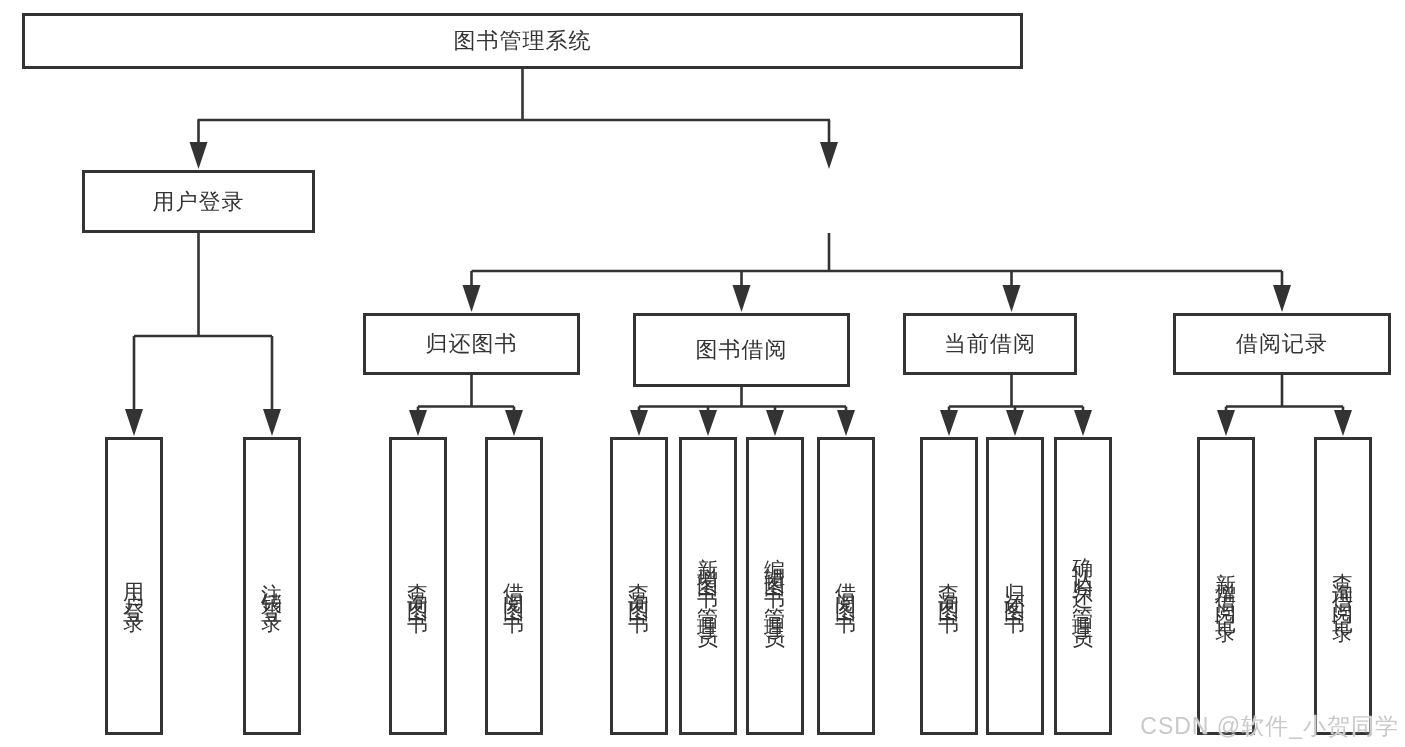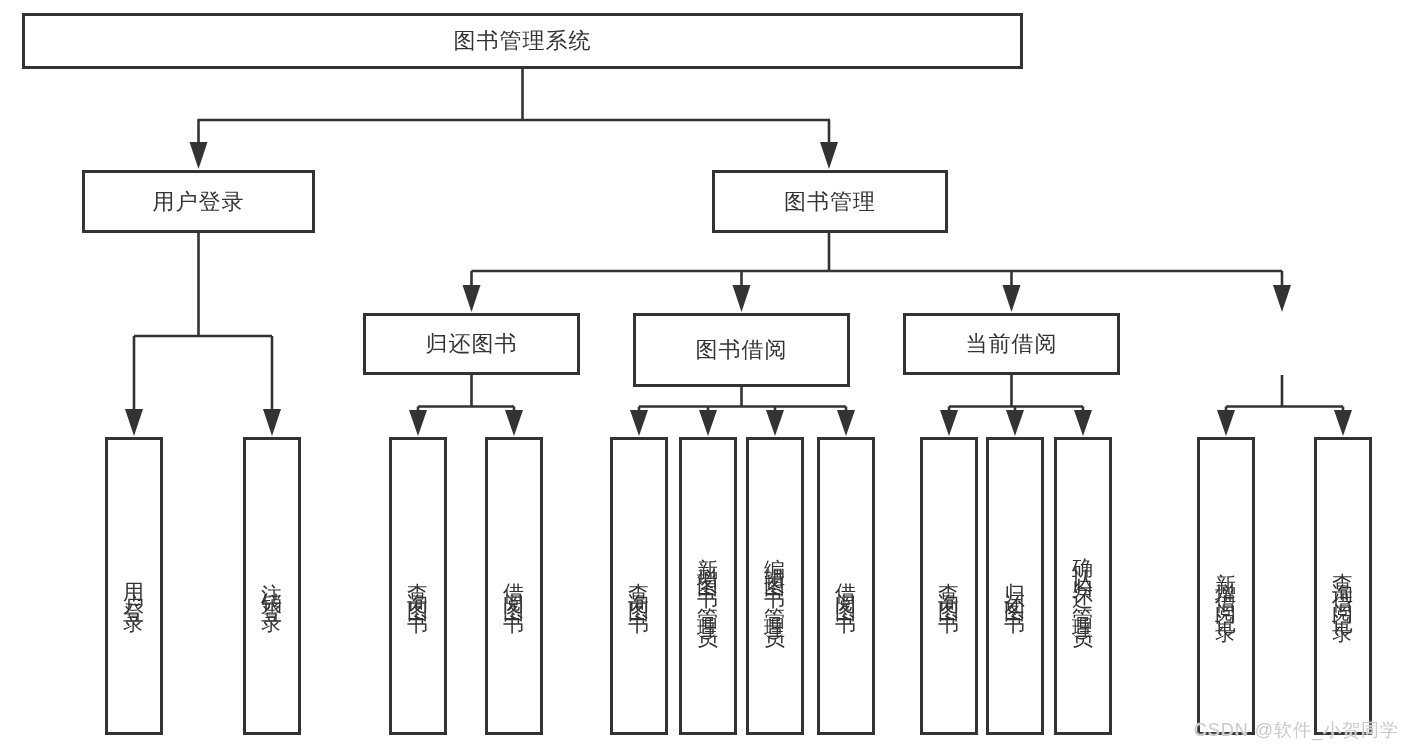--- a/index.html
+++ b/index.html
@@ -23,21 +23,21 @@
   .node.h span {
     font-size:22px; letter-spacing:1px; white-space:nowrap; color:#333333;
   }
   .node.v span {
     writing-mode:vertical-rl; text-orientation:mixed;
     font-size:21px; line-height:1; letter-spacing:10px;
     color:#333333; white-space:nowrap;
   }
   .watermark {
     position:absolute; right:6px; bottom:5px; z-index:5;
-    font-size:18px; color:#c9c9c9;
+    font-size:23px; color:#c9c9c9;
     text-shadow:0 0 2px #ffffff, 0 0 1px #ffffff;
     letter-spacing:1px; white-space:nowrap;margin-left:32px;
   }
 </style>
 </head>
 <body>
 
 <div class="stage">
 
   <svg class="connectors" width="1405" height="747" viewBox="0 0 1405 747">
@@ -76,32 +76,32 @@
     <polygon points="1334,410 1352,410 1343,436"></polygon>
   </svg>
 
   <div class="node h" style="left:22px;top:13px;width:1001px;height:56px">
     <span>图书管理系统</span>
   </div>
 
   <div class="node h" style="left:82px;top:170px;width:233px;height:63px">
     <span>用户登录</span>
   </div>
-  <div class="node h" style="left:712px;top:170px;width:236px;height:63px">
-    <span>图书管理</span>
-  </div>
 
   <div class="node h" style="left:363px;top:313px;width:217px;height:62px">
     <span>归还图书</span>
   </div>
   <div class="node h" style="left:633px;top:313px;width:217px;height:74px">
     <span>图书借阅</span>
   </div>
-  <div class="node h" style="left:903px;top:313px;width:217px;height:62px">
+  <div class="node h" style="left:903px;top:313px;width:174px;height:62px">
     <span>当前借阅</span>
+  </div>
+  <div class="node h" style="left:1173px;top:313px;width:218px;height:62px">
+    <span>借阅记录</span>
   </div>
 
   <div class="node v" style="left:105px;top:437px;width:58px;height:298px">
     <span>用户登录</span>
   </div>
   <div class="node v" style="left:243px;top:437px;width:58px;height:298px">
     <span>注销登录</span>
   </div>
 
   <div class="node v" style="left:389px;top:437px;width:58px;height:298px">

